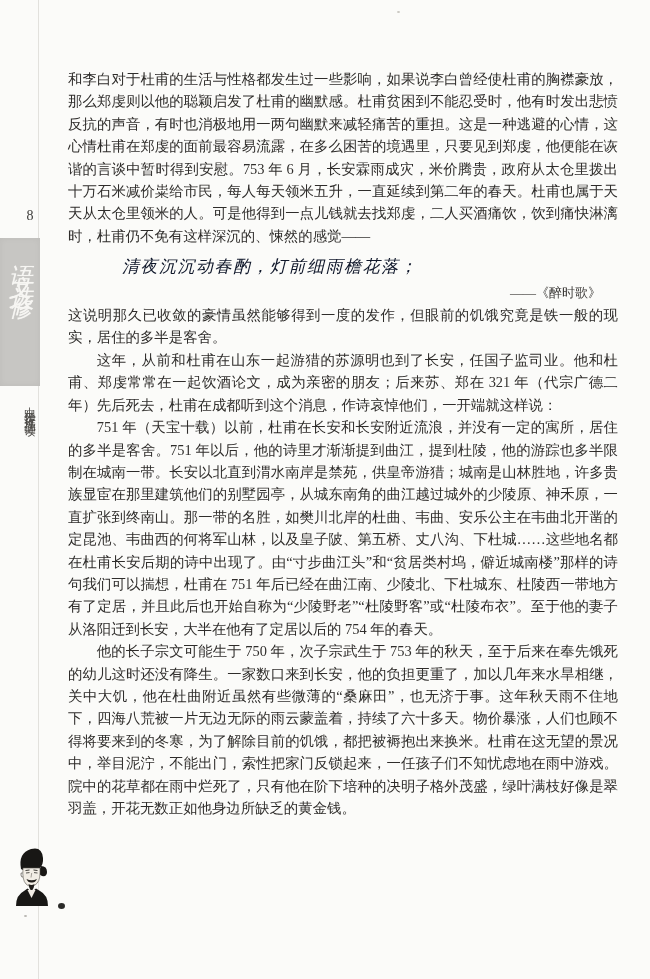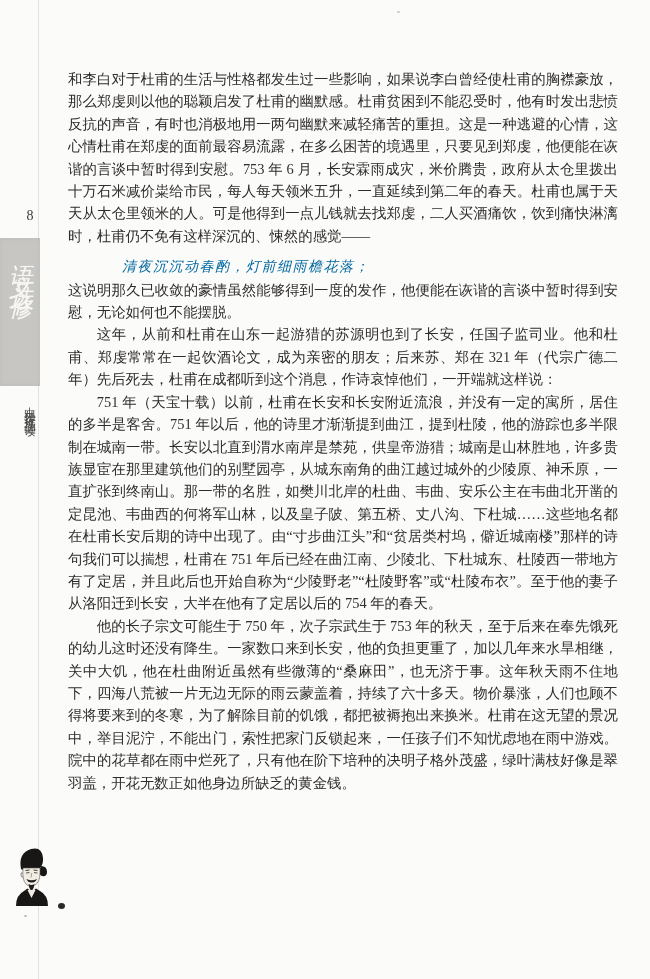--- a/index.html
+++ b/index.html
@@ -47,21 +47,21 @@
 
   .content{
     position:absolute;left:68px;top:68px;width:550px;
     font-size:14.4px;line-height:22.4px;
     text-align:justify;text-justify:inter-ideograph;
   }
   .content p{margin:0;text-indent:2em;}
   .content p.noindent{text-indent:0;}
   .poem{
     margin:9px 0 0 54px;
-    font-size:14px;letter-spacing:1.5px;color:#0369a1;
+    font-size:17px;letter-spacing:1.5px;color:#0f172a;
     font-style:italic;
   }
   .poem-line{line-height:22.4px;}
   .attribution{
     margin-top:3px;
     text-align:right;padding-right:17px;
     font-size:13px;color:#3b3937;
   }
 </style>
 </head>
@@ -111,22 +111,23 @@
   <div class="speck speck-b"></div>
   <div class="speck speck-c"></div>
 
   <div class="content">
 
     <p class="noindent">和李白对于杜甫的生活与性格都发生过一些影响，如果说李白曾经使杜甫的胸襟豪放，那么郑虔则以他的聪颖启发了杜甫的幽默感。杜甫贫困到不能忍受时，他有时发出悲愤反抗的声音，有时也消极地用一两句幽默来减轻痛苦的重担。这是一种逃避的心情，这心情杜甫在郑虔的面前最容易流露，在多么困苦的境遇里，只要见到郑虔，他便能在诙谐的言谈中暂时得到安慰。753 年 6 月，长安霖雨成灾，米价腾贵，政府从太仓里拨出十万石米减价粜给市民，每人每天领米五升，一直延续到第二年的春天。杜甫也属于天天从太仓里领米的人。可是他得到一点儿钱就去找郑虔，二人买酒痛饮，饮到痛快淋漓时，杜甫仍不免有这样深沉的、悚然的感觉——</p>
 
     <div class="poem">
       <div class="poem-line">清夜沉沉动春酌，灯前细雨檐花落；</div>
     </div>
+    <div class="attribution">——《醉时歌》</div>
 
-    <p class="noindent">这说明那久已收敛的豪情虽然能够得到一度的发作，他便能在诙谐的言谈中暂时得到安慰，无论如何也不能摆脱。</p>
+    <p class="noindent">这说明那久已收敛的豪情虽然能够得到一度的发作，但眼前的饥饿究竟是铁一般的现实，居住的多半是客舍。</p>
 
     <p>这年，从前和杜甫在山东一起游猎的苏源明也到了长安，任国子监司业。他和杜甫、郑虔常常在一起饮酒论文，成为亲密的朋友；后来苏、郑在 321 年（代宗广德二年）先后死去，杜甫在成都听到这个消息，作诗哀悼他们，一开端就这样说：</p>
 
 
     <p>751 年（天宝十载）以前，杜甫在长安和长安附近流浪，并没有一定的寓所，居住的多半是客舍。751 年以后，他的诗里才渐渐提到曲江，提到杜陵，他的游踪也多半限制在城南一带。长安以北直到渭水南岸是禁苑，供皇帝游猎；城南是山林胜地，许多贵族显宦在那里建筑他们的别墅园亭，从城东南角的曲江越过城外的少陵原、神禾原，一直扩张到终南山。那一带的名胜，如樊川北岸的杜曲、韦曲、安乐公主在韦曲北开凿的定昆池、韦曲西的何将军山林，以及皇子陂、第五桥、丈八沟、下杜城……这些地名都在杜甫长安后期的诗中出现了。由“寸步曲江头”和“贫居类村坞，僻近城南楼”那样的诗句我们可以揣想，杜甫在 751 年后已经在曲江南、少陵北、下杜城东、杜陵西一带地方有了定居，并且此后也开始自称为“少陵野老”“杜陵野客”或“杜陵布衣”。至于他的妻子从洛阳迁到长安，大半在他有了定居以后的 754 年的春天。</p>
 
     <p>他的长子宗文可能生于 750 年，次子宗武生于 753 年的秋天，至于后来在奉先饿死的幼儿这时还没有降生。一家数口来到长安，他的负担更重了，加以几年来水旱相继，关中大饥，他在杜曲附近虽然有些微薄的“桑麻田”，也无济于事。这年秋天雨不住地下，四海八荒被一片无边无际的雨云蒙盖着，持续了六十多天。物价暴涨，人们也顾不得将要来到的冬寒，为了解除目前的饥饿，都把被褥抱出来换米。杜甫在这无望的景况中，举目泥泞，不能出门，索性把家门反锁起来，一任孩子们不知忧虑地在雨中游戏。院中的花草都在雨中烂死了，只有他在阶下培种的决明子格外茂盛，绿叶满枝好像是翠羽盖，开花无数正如他身边所缺乏的黄金钱。</p>
 
   </div>
 </div>

